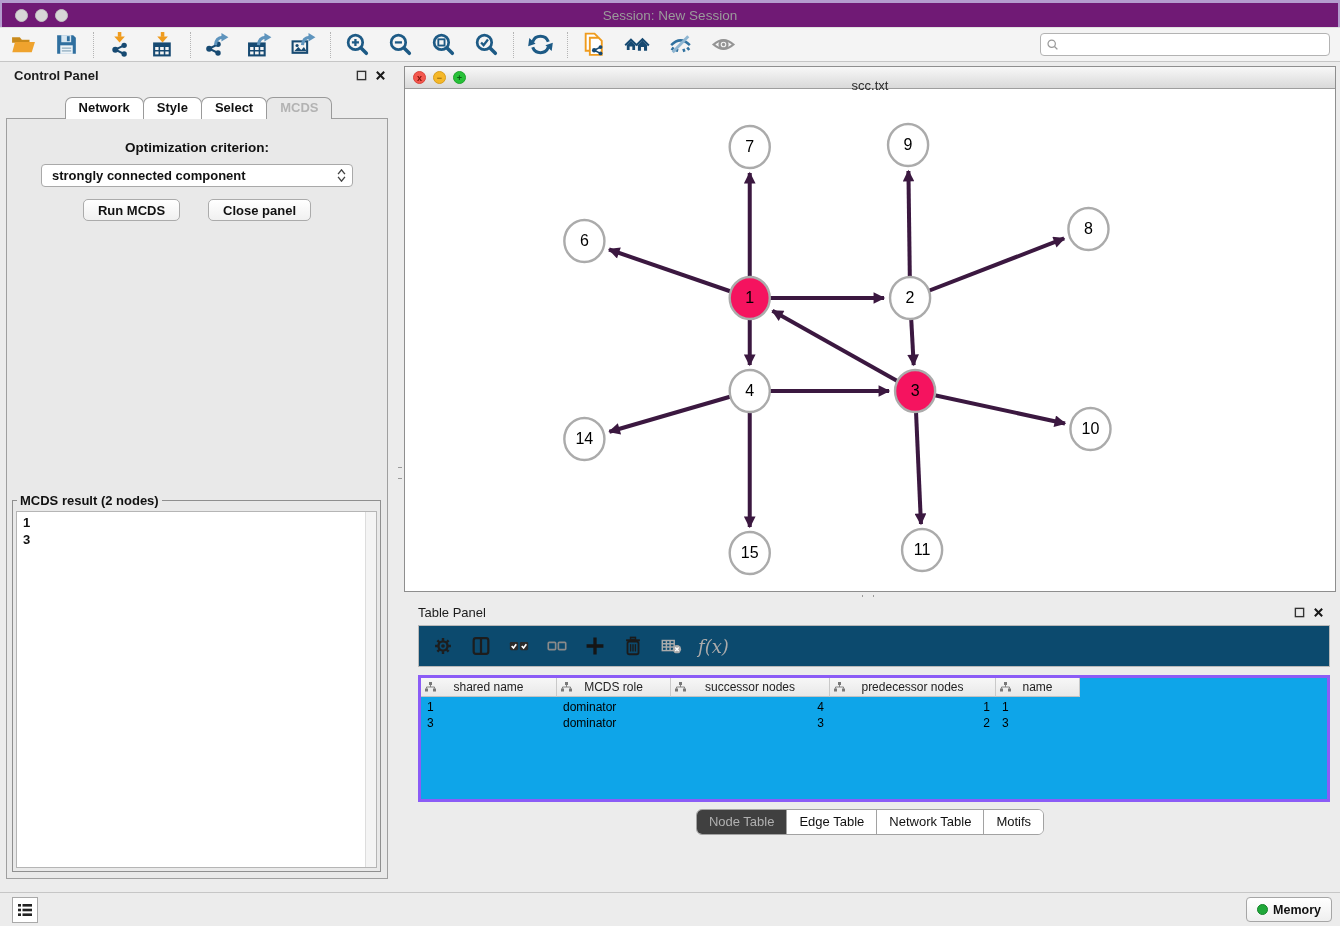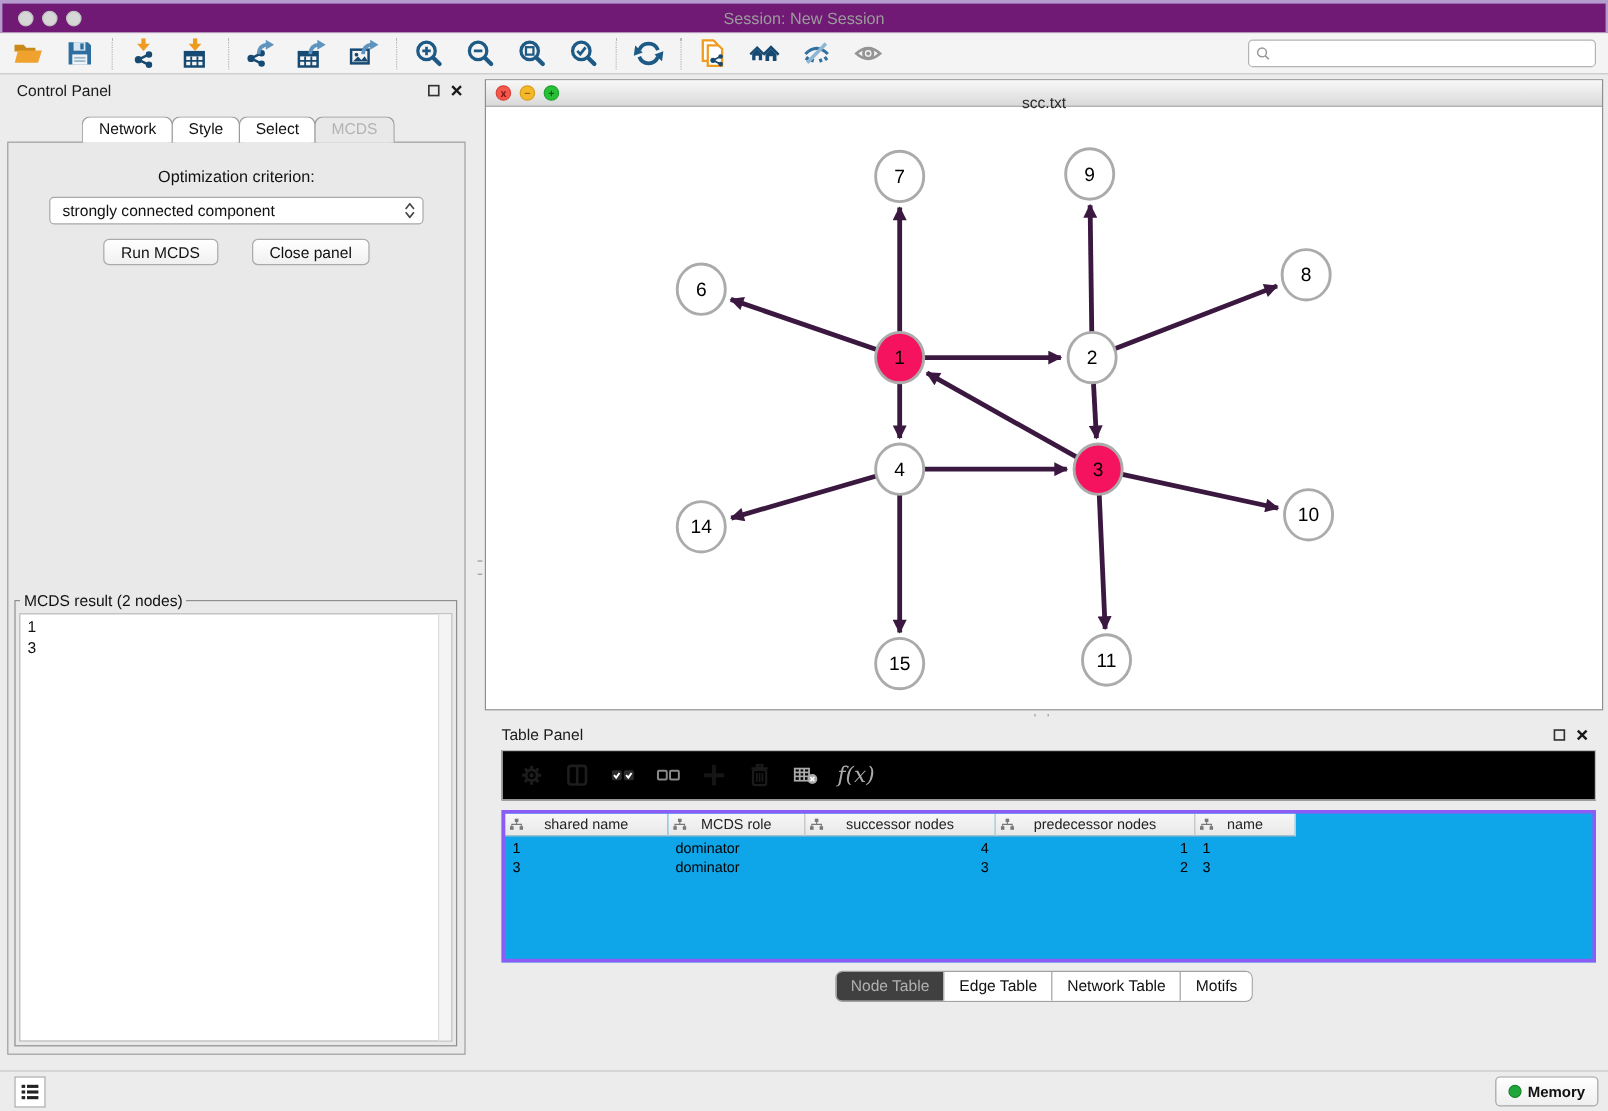--- a/index.html
+++ b/index.html
@@ -13,21 +13,21 @@
 .win-title { position:absolute; left:0; right:0; text-align:center; color:#9b9b9b; font-size:13.5px; }
 .toolbar { height:35px; background:#f4f4f4; border-top:1px solid #e0e0e0; border-bottom:1px solid #c6c6c6; display:flex; align-items:center; padding-left:2px; }
 .tb-icon { width:43px; height:30px; display:flex; align-items:center; justify-content:center; }
 .tb-icon svg { width:27px; height:27px; display:block; }
 .tb-sep { width:1px; height:26px; border-left:1px dotted #b5b5b5; margin:0 5px; }
 .tb-spacer { flex:1; }
 .searchbox { width:290px; height:23px; border:1px solid #b3b3b3; border-radius:4px; background:#fff; margin-right:10px; display:flex; align-items:center; padding-left:5px; }
 .searchbox svg{ width:14px; height:14px; }
 .main { display:flex; height:830px; }
 
-.control-panel { width:396px; position:relative; }
+.control-panel { width:396px; position:relative;font-weight:bold; }
 .cp-header { height:26px; display:flex; align-items:center; padding:0 10px 0 14px; }
 .panel-title { font-size:13px; color:#1c1c1c; flex:1; }
 .ph-icons { display:flex; align-items:center; gap:8px; }
 .ph-icons svg { display:block; }
 .cp-tabs { display:flex; justify-content:center; position:relative; z-index:2; margin-bottom:-1px; margin-top:9px;}
 .tab { height:22px; line-height:20px; padding:0 13px; font-size:13px; background:#fff; border:1px solid #9a9a9a; border-bottom:none; border-radius:7px 7px 0 0; margin-right:-1px; color:#111; }
 .tab.active { background:#e9e9e9; color:#b3b3b3; position:relative; }
 .tab.active::after{ content:""; position:absolute; left:0; right:0; bottom:-1px; height:1px; background:#e9e9e9; }
 .cp-box { position:absolute; left:6px; right:8px; top:56px; bottom:13px; border:1px solid #9f9f9f; background:#e9e9e9; }
 .opt-label { text-align:center; margin-top:21px; font-size:13.5px; color:#111; }
@@ -53,21 +53,21 @@
 .mac-yellow { background:#f5b829; border:1px solid #d89e1d; color:#96690a;}
 .mac-green { background:#27c138; border:1px solid #1ea32c; color:#0b5e14;}
 .net-title { position:absolute; left:0; right:0; text-align:center; font-size:13px; color:#2b2b2b;margin-top:16px; }
 .canvas { flex:1; position:relative; }
 .canvas svg { position:absolute; inset:0; }
 .hsplit { height:8px; position:relative; }
 .hsplit::after{ content:""; position:absolute; left:458px; top:3px; width:10px; height:2px; border-left:1px solid #9a9a9a; border-right:1px solid #9a9a9a; }
 
 .table-panel { height:290px; position:relative; }
 .tp-header { height:24px; display:flex; align-items:center; padding:0 12px 0 14px; }
-.tp-toolbar { margin:1px 6px 0 14px; height:42px; border:1px solid #b9b9b9; background:#000000; display:flex; align-items:center; padding-left:13px; gap:16px; }
+.tp-toolbar { margin:1px 6px 0 14px; height:42px; border:1px solid #b9b9b9; background:#0c4a6e; display:flex; align-items:center; padding-left:13px; gap:16px; }
 .tp-toolbar .ticon { display:flex; align-items:center; justify-content:center; }
 .tp-toolbar svg { width:22px; height:22px; display:block; }
 .fx { font-family:"DejaVu Serif", serif; font-style:italic; color:#ababab; font-size:18px; }
 .ttable { margin:8px 6px 0 14px; height:127px; border:3px solid #8b5cf6; background:#0ea5e9; overflow:hidden; }
 .thead { height:19px; display:flex; }
 .th { display:flex; align-items:center; justify-content:center; gap:4px; font-size:12px; color:#222; border-right:1px solid #c9c9c9; border-bottom:1px solid #c2c2c2; background:linear-gradient(#f7f7f7,#e8e8e8); position:relative; }
 .th svg { position:absolute; left:4px; }
 .trow { height:16px; display:flex; font-size:12px; color:#000; align-items:center; }
 .trow:first-child { margin-top:2px; }
 .td { padding:0 6px; }

